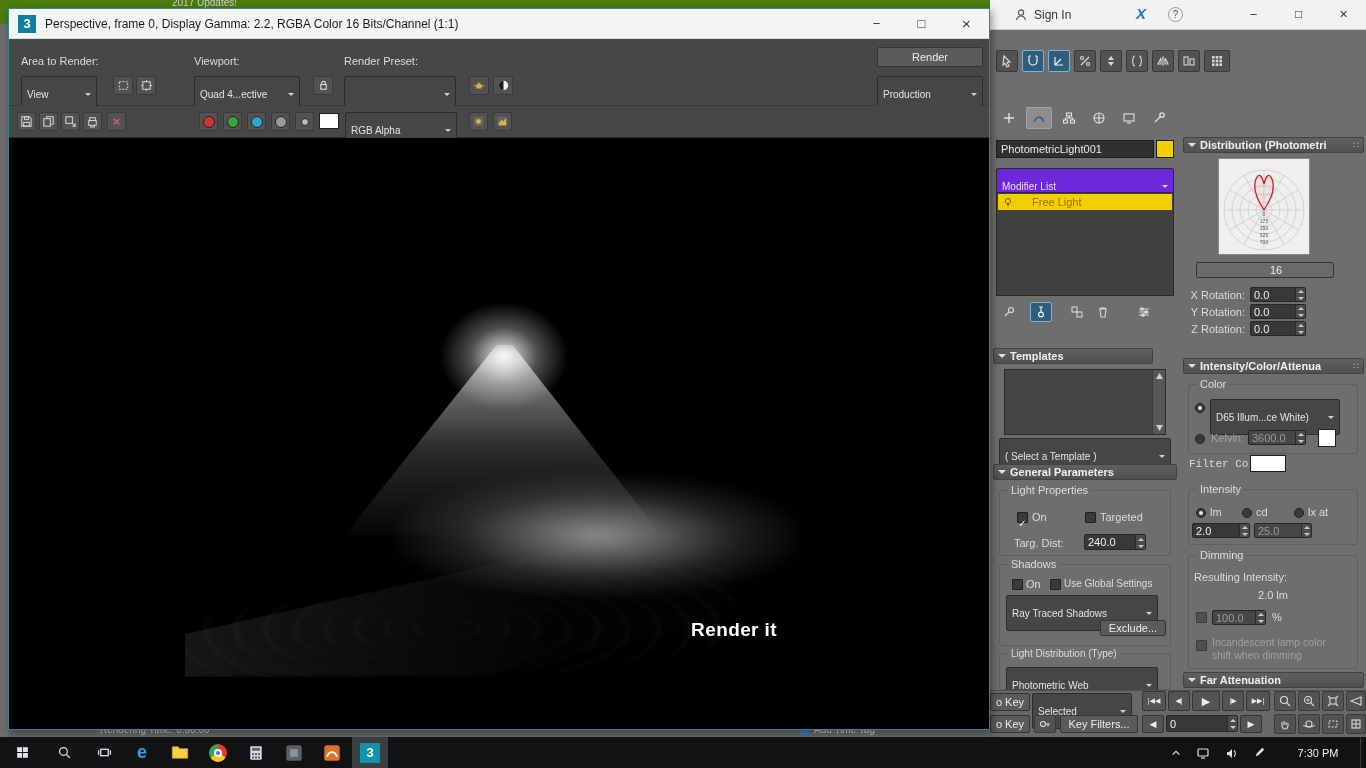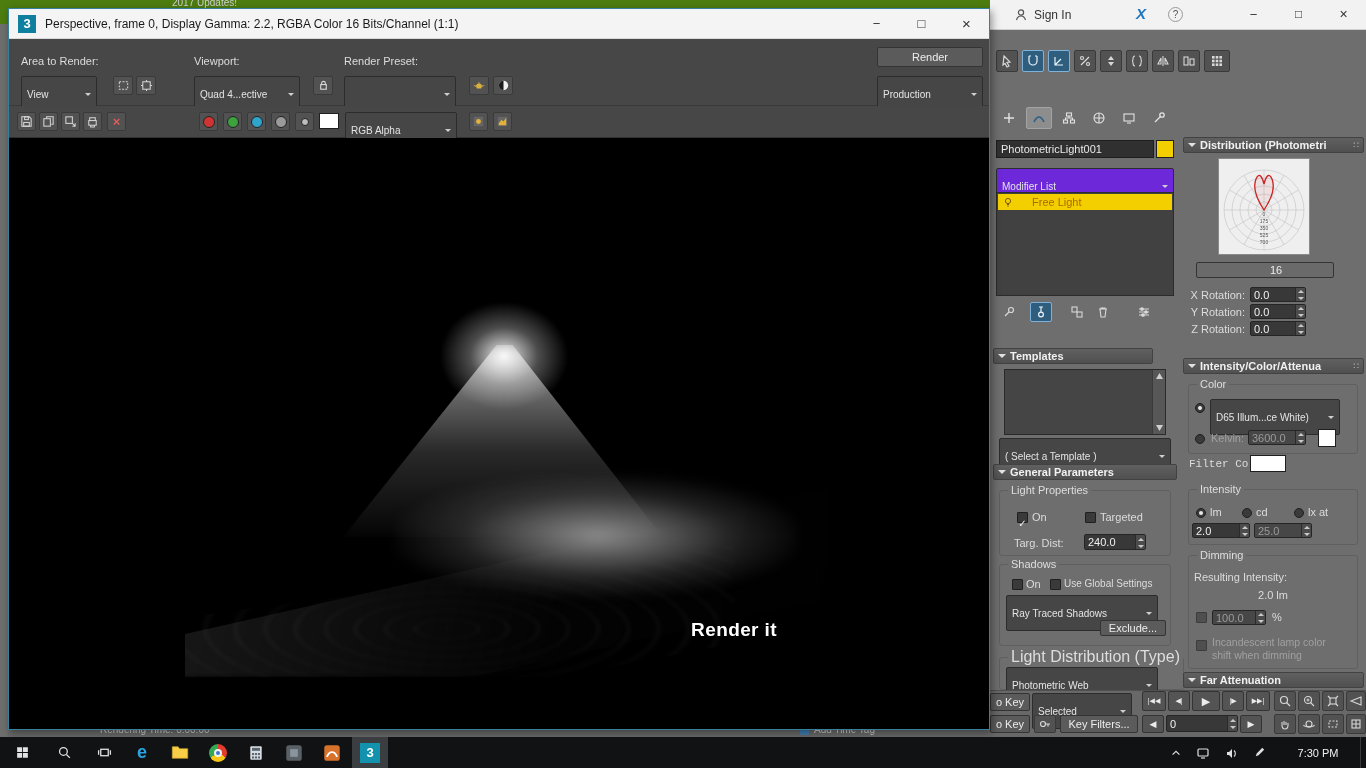--- a/index.html
+++ b/index.html
@@ -309,21 +309,21 @@
   <span class="chk" style="left:1012px; top:579px;"></span>
   <span class="txt" style="left:1026px; top:578px;">On</span>
   <span class="chk" style="left:1050px; top:579px;"></span>
   <span class="txt" style="left:1064px; top:578px; font-size:10px;">Use Global Settings</span>
   <div class="dd" style="left:1006px; top:595px; width:152px; height:17px;">
       <span>Ray Traced Shadows</span>
     </div>
   <div class="btn" style="left:1100px; top:620px; width:66px; height:16px;">Exclude...</div>
 
   <fieldset class="grp" style="left:999px; top:648px; width:172px; height:42px;">
-    <legend style="font-size:16px;">Light Distribution (Type)</legend>
+    <legend style="font-size:10px;">Light Distribution (Type)</legend>
   </fieldset>
   <div class="dd" style="left:1006px; top:667px; width:152px; height:17px;">
       <span>Photometric Web</span>
     </div>
 
   <div class="roll" style="left:1183px; top:137px; width:181px;">
       <i class="tri"></i>
       <span>Distribution (Photometri</span>
       <span class="grip">∷</span>
     </div>

